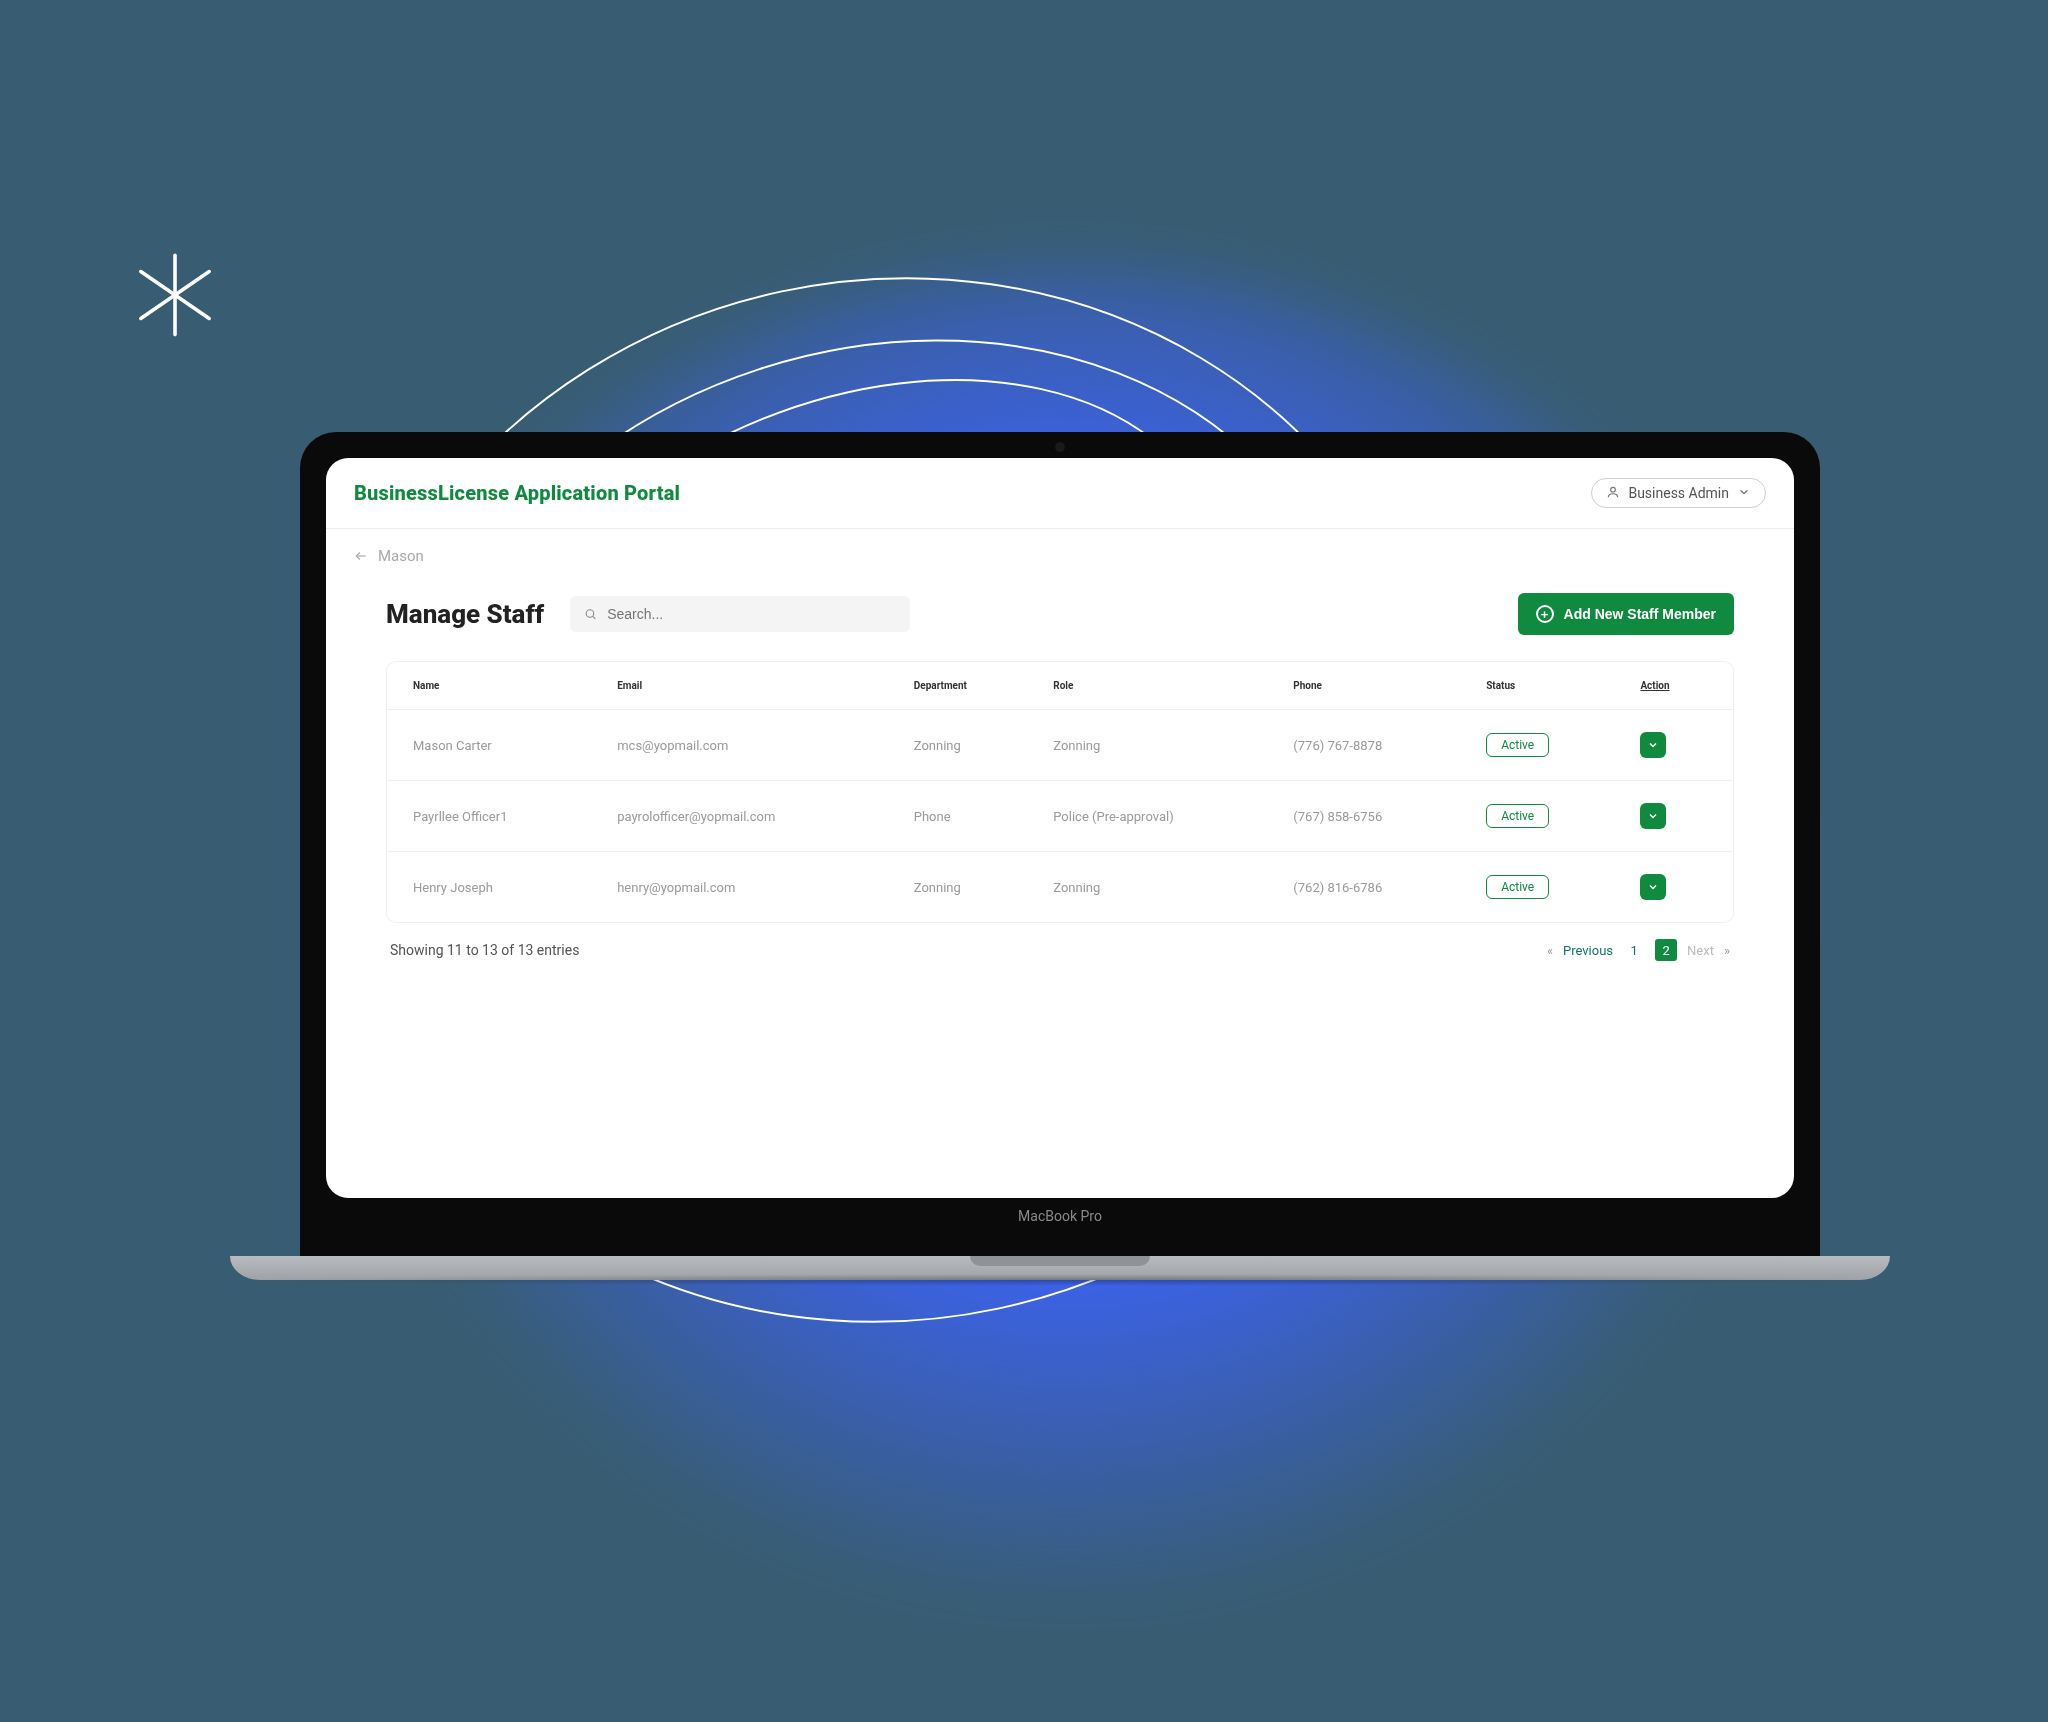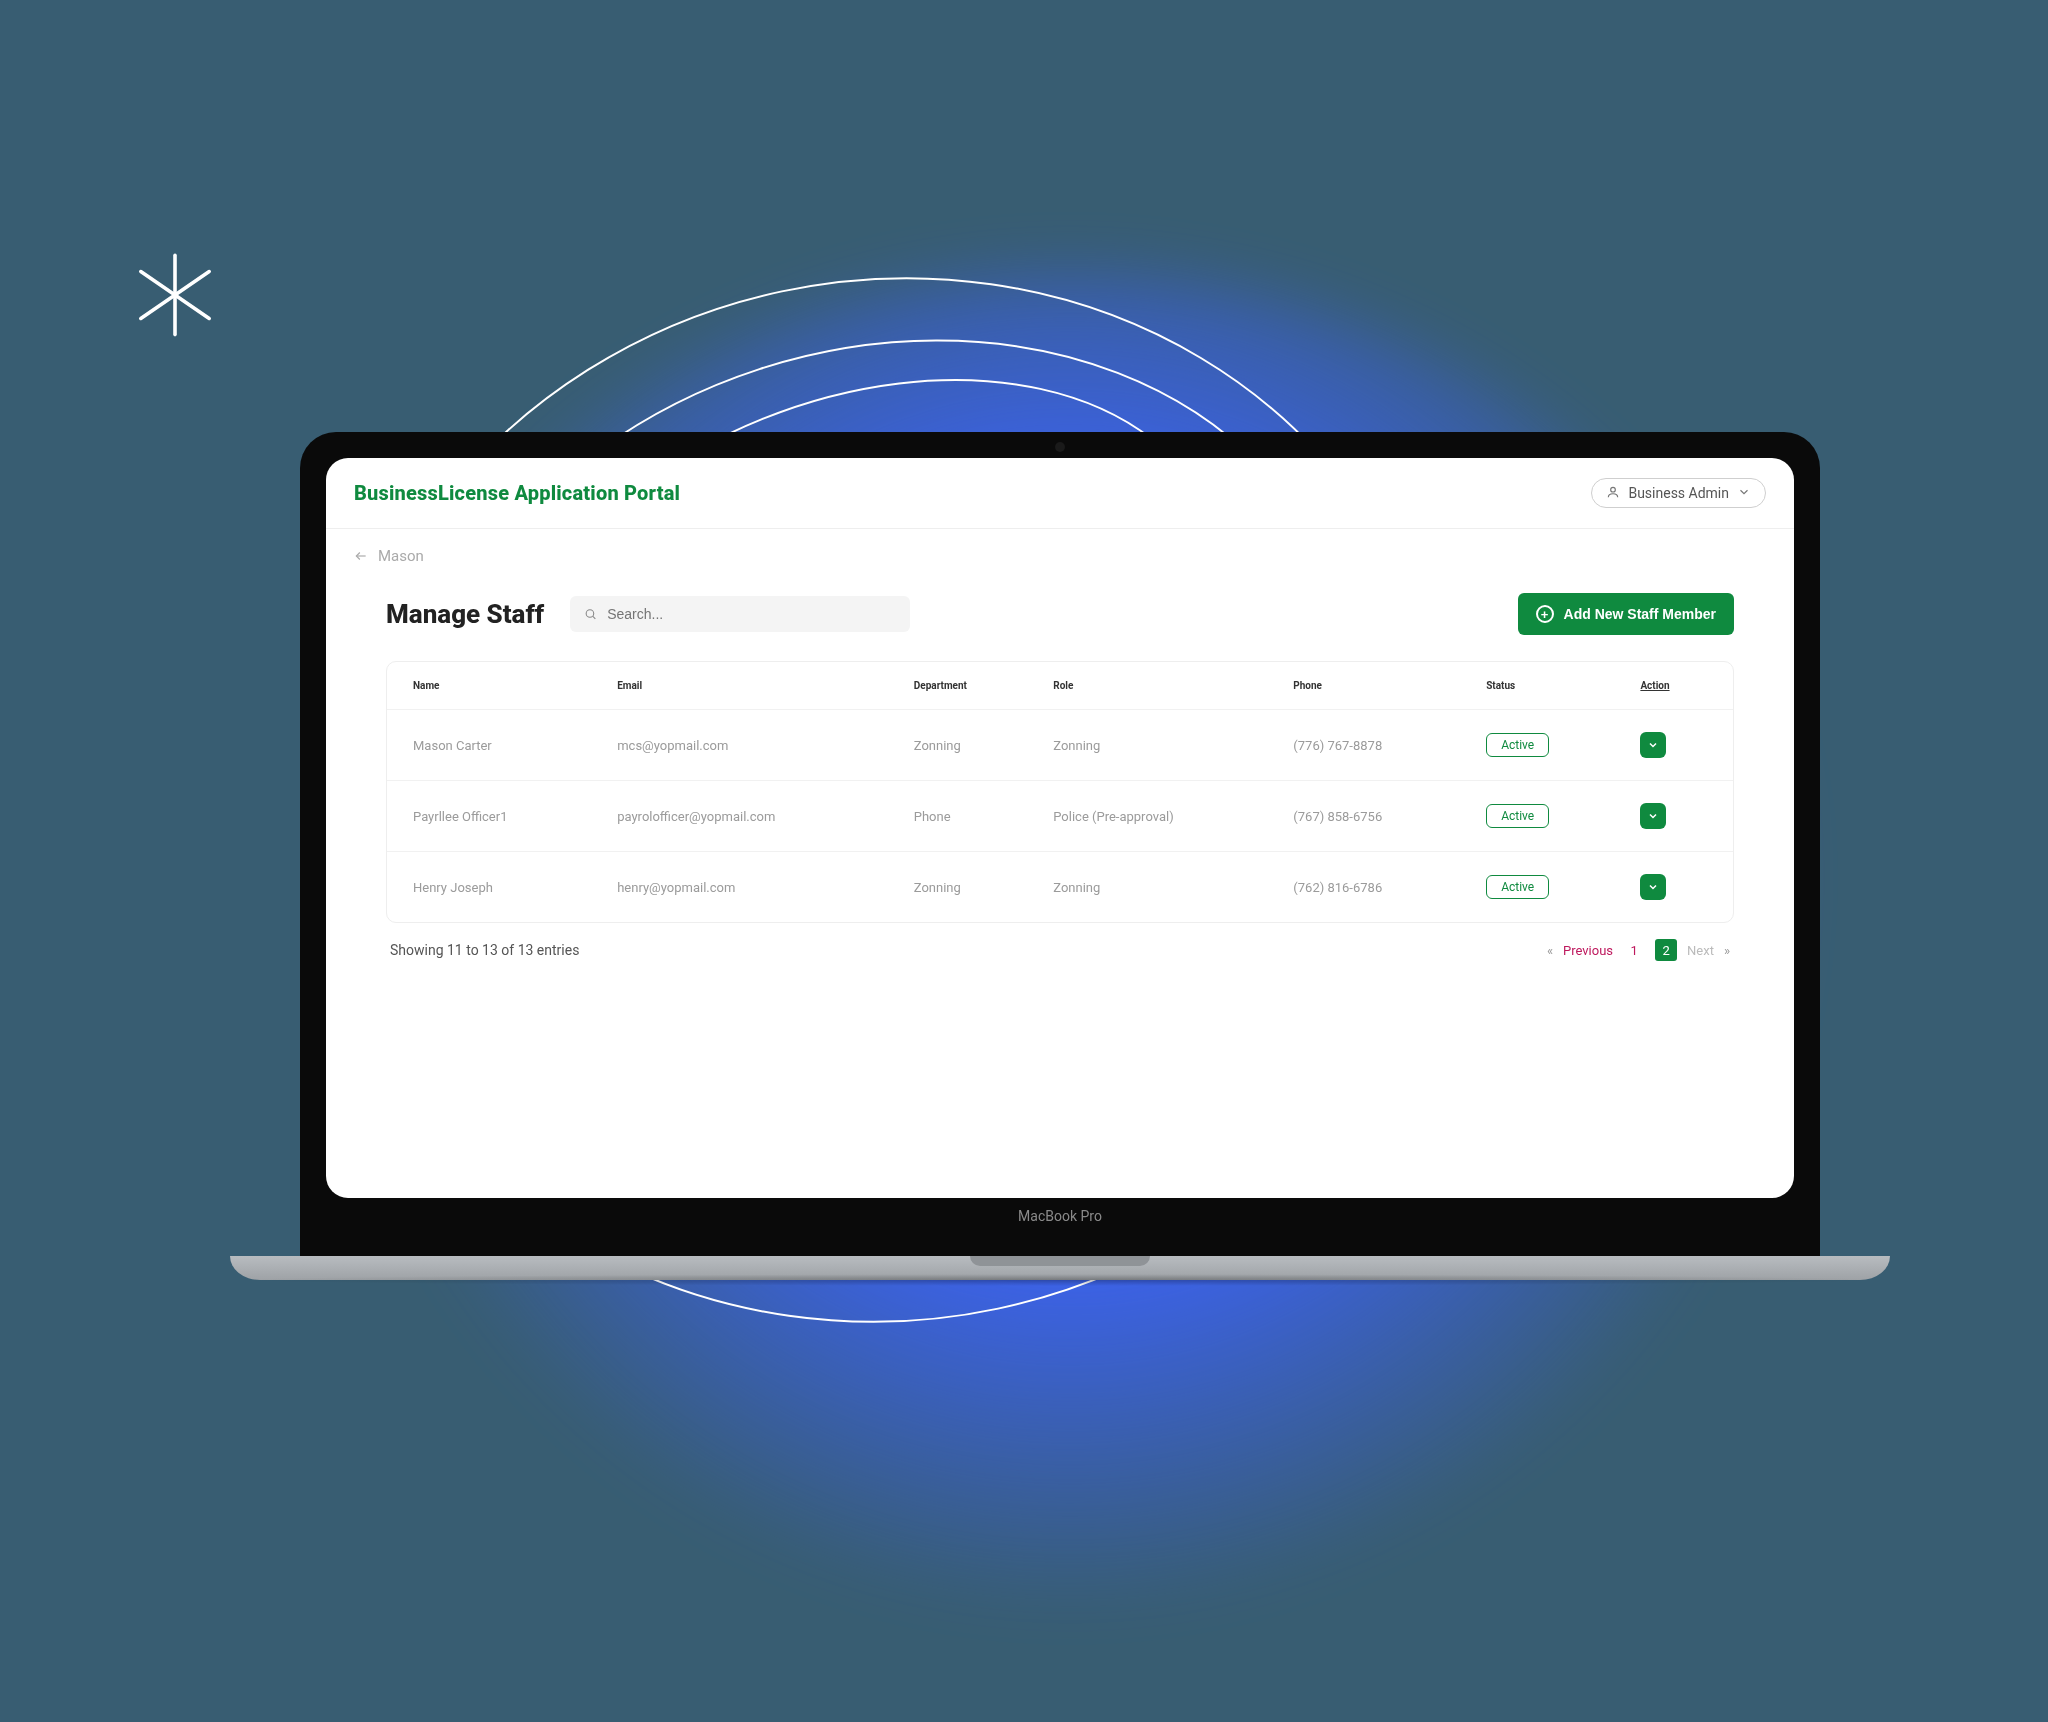--- a/index.html
+++ b/index.html
@@ -177,21 +177,21 @@
 
   .table-footer {
     display: flex; align-items: center; justify-content: space-between;
     padding: 16px 4px 0; font-size: 14px; color: #555;
   }
   .pager { display: flex; align-items: center; gap: 10px; }
   .pager .pg {
     min-width: 22px; height: 22px; display: inline-flex;
     align-items: center; justify-content: center;
     font-size: 13px; cursor: pointer;
-    color:#be185d;
+    color:#0f766e;
   }
   .pager .pg.current { background: #0f8a3f; color: #fff; border-radius: 3px; }
   .pager .muted { color: #bbb; cursor: default; }
   .pager .nav-arrow { color: #999; font-size: 13px; cursor: pointer; }
 
   .icon-sm { width: 14px; height: 14px; }
 </style>
 </head>
 <body>
 

